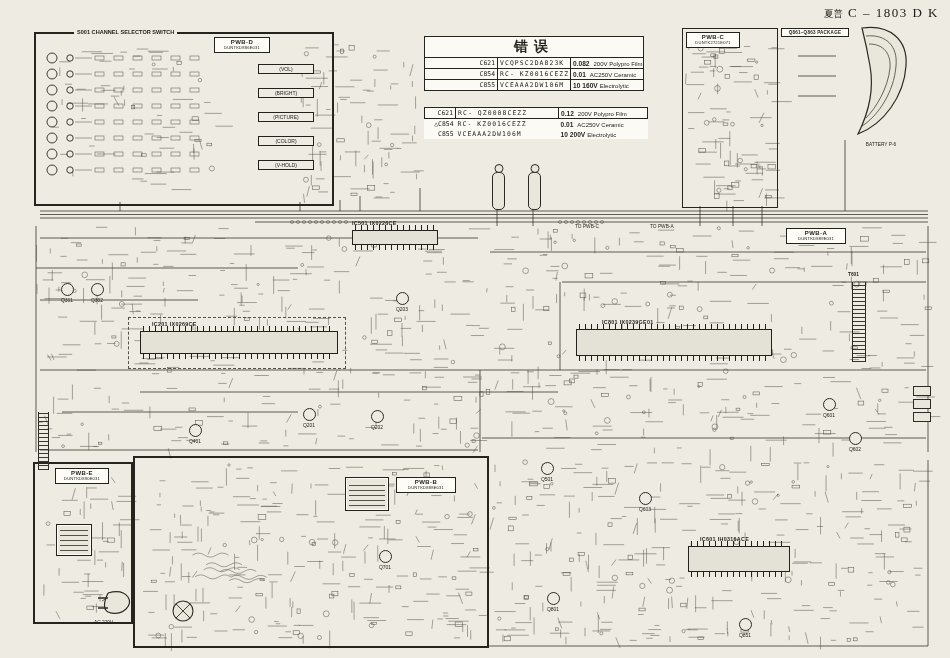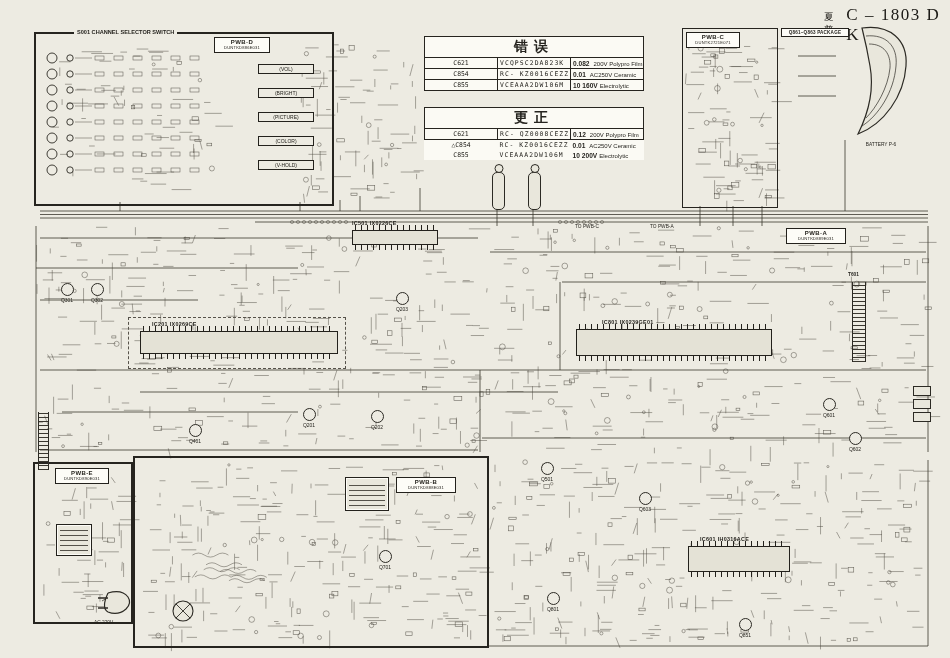--- a/index.html
+++ b/index.html
@@ -10,30 +10,30 @@
   .d{stroke:#49453c;stroke-width:.55;fill:none;opacity:.85;}
   .d2{stroke:#2c2a24;stroke-width:.9;fill:none;}
   .abs{position:absolute;}
   .blk{position:absolute;border:2px solid #26241f;}
   .blk.thin{border-width:1.4px;}
   .blk.thick{border-width:2.4px;}
   .dash{position:absolute;border:1px dashed #56524a;}
   .title{position:absolute;left:824px;top:5px;display:flex;gap:5px;align-items:baseline;
          font-family:"Liberation Serif",serif;color:#1c1a16;}
   .title .brand{font-size:9.5px;}
-  .title .model{font-size:17px;letter-spacing:1.5px;}
+  .title .model{font-size:13px;letter-spacing:1.5px;}
   
   .tbls{position:absolute;left:424px;top:36px;width:220px;font-family:"DejaVu Sans Mono",monospace;}
   table{border-collapse:collapse;width:100%;background:#fbfaf4;table-layout:fixed;}
   table.second{margin-top:16px;}
   th,td{border:1px solid #26241f;padding:1px 2px;font-size:6.4px;font-weight:normal;
         overflow:hidden;white-space:nowrap;}
   th{font-size:14px;letter-spacing:6px;text-align:center;height:15px;
      font-family:"Liberation Sans",sans-serif;font-weight:bold;}
-  td.ref{width:26px;text-align:center;}
+  td.ref{width:26px;text-align:right;}
   td.part{width:98px;letter-spacing:1.1px;}
   td.val{width:84px;font-family:"Liberation Sans",sans-serif;font-size:6px;}
   td.val .v{font-weight:bold;font-size:6.6px;margin-right:2px;}
   tr.nb td{border:none;background:transparent;}
   
   .pwbtag{position:absolute;background:#fdfcf7;border:1px solid #23211c;text-align:center;
           padding:1px 2px;line-height:1.15;z-index:3;}
   .pwbtag .n{font-size:6px;font-weight:bold;display:block;letter-spacing:.4px;}
   .pwbtag .c{font-size:4.1px;display:block;letter-spacing:.2px;}
   
@@ -1693,23 +1693,20 @@
         <td class="part">VCEAAA2DW106M</td>
         <td class="val">
           <span class="v">10</span><span class="v">160V</span><span>Electrolytic</span>
         </td>
       </tr>
     </tbody>
       </table>
 
     <table class="second">
       <tbody>
-          <tr>
-        <th colspan="3">更正</th>
-      </tr>
       <tr>
         <td class="ref">C621</td>
         <td class="part">RC- QZ0008CEZZ</td>
         <td class="val">
           <span class="v">0.12</span><span class="v"></span><span>200V Polypro Film</span>
         </td>
       </tr>
       <tr class="nb">
         <td class="ref">△C854</td>
         <td class="part">RC- KZ0016CEZZ</td>

